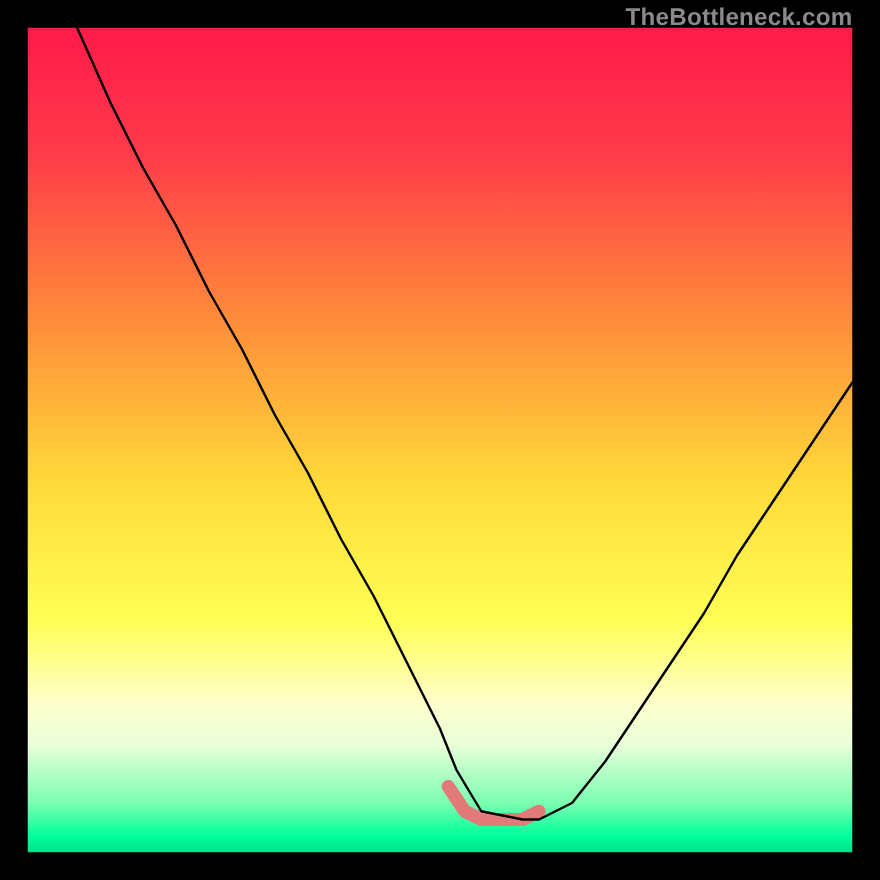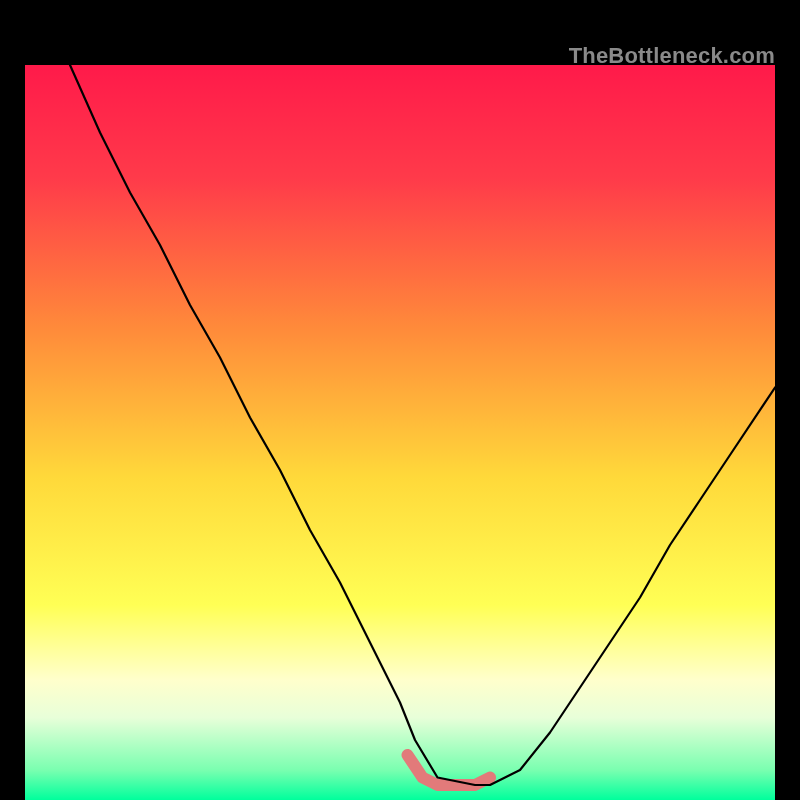--- a/index.html
+++ b/index.html
@@ -9,21 +9,20 @@
     height: 800px;
     background: #000;
     overflow: hidden;
   }
   .frame {
     position: relative;
     width: 800px;
     height: 628px;
     box-sizing: border-box;
     border: 25px solid #000;
-    margin-top: 40px;
   }
   .watermark {
     position: absolute;
     top: -22px;
     right: 0px;
     font-family: Arial, Helvetica, sans-serif;
     font-size: 22px;
     font-weight: 600;
     color: #8a8a8a;
     letter-spacing: 0.2px;

